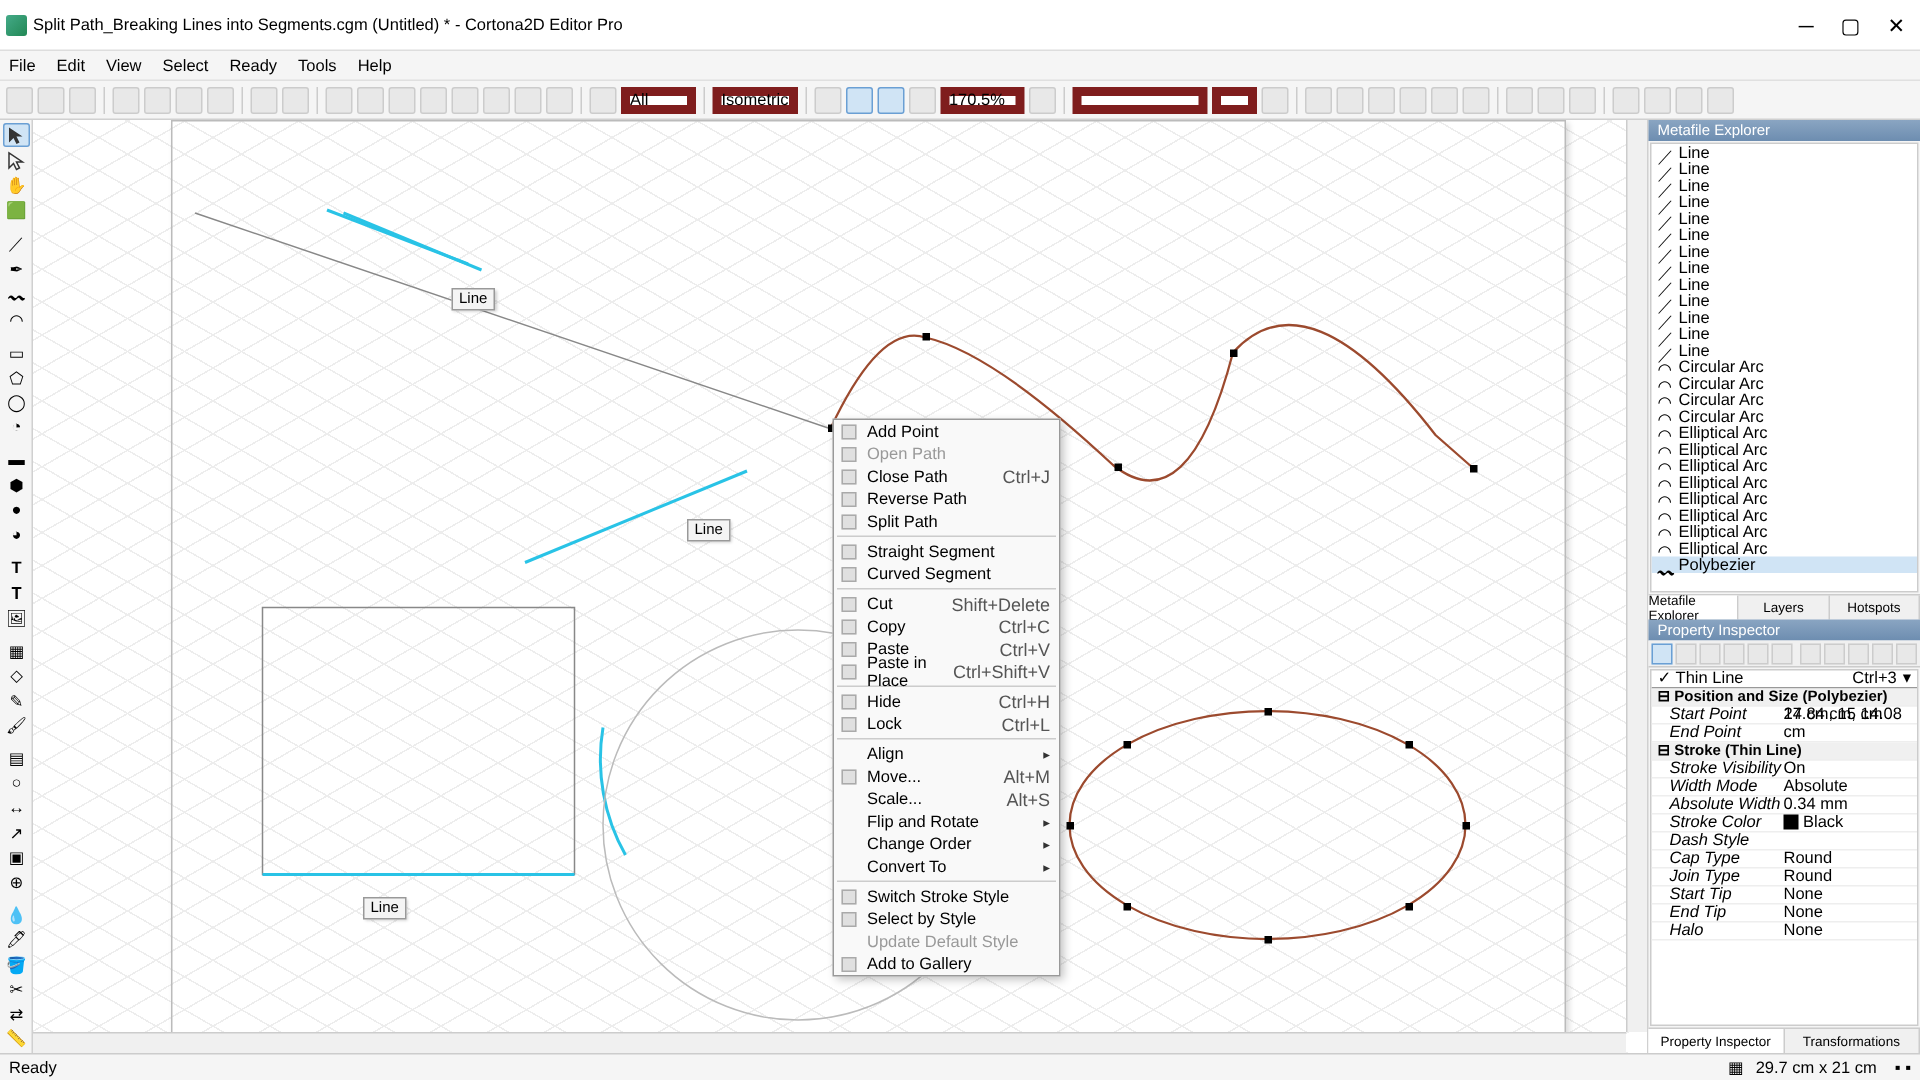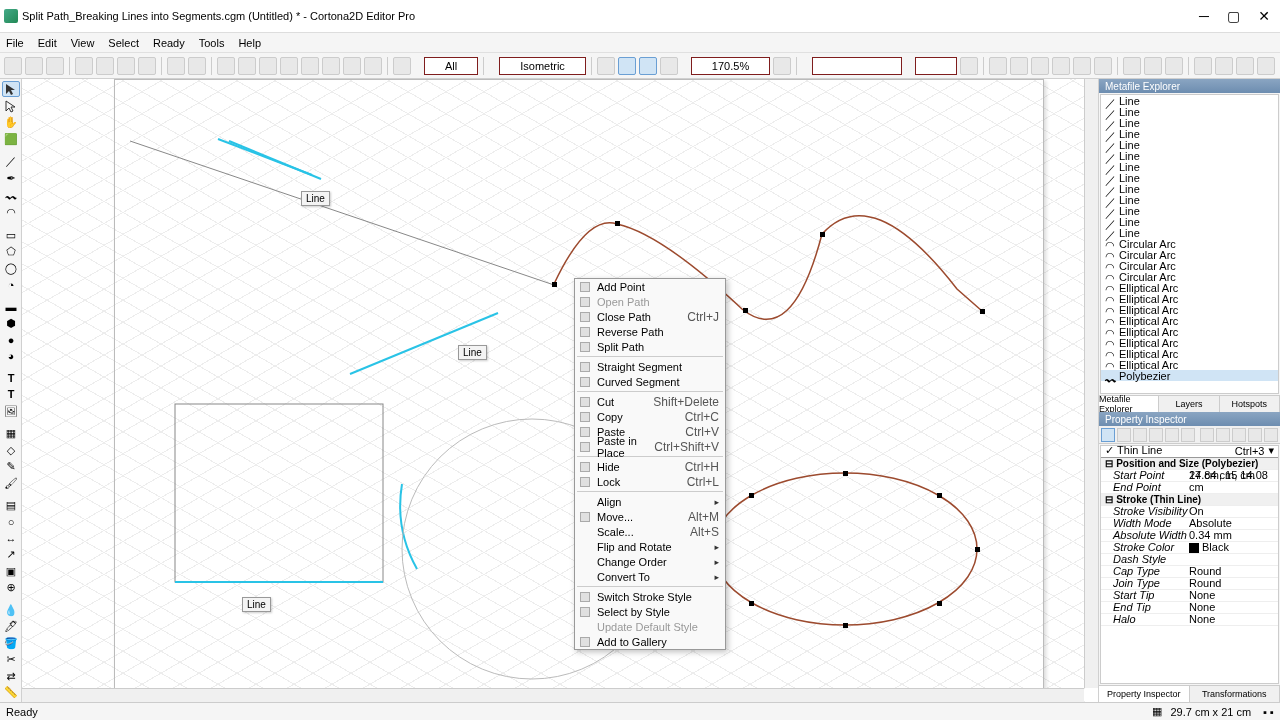--- a/index.html
+++ b/index.html
@@ -1,45 +1,45 @@
 <!DOCTYPE html>
 <html><head>
 <meta charset="utf-8">
 <style>
 * { margin: 0; padding: 0; box-sizing: border-box; font-family: "Segoe UI", Tahoma, sans-serif; font-size: 11px; }
 body { width: 1280px; height: 720px; background: #fff; overflow: hidden; display: flex; flex-direction: column; }
-.titlebar { height: 14px; background: #fff; display: flex; align-items: center; padding: 16px 4px; border-bottom: 1px solid #ddd; }
+.titlebar { height: 34px; background: #fff; display: flex; align-items: center; padding: 0 4px; border-bottom: 1px solid #ddd; }
 .titlebar .icon { width: 14px; height: 14px; background: linear-gradient(135deg,#4a8,#285); margin-right: 4px; border-radius: 2px; }
 .titlebar .title { flex: 1; }
 .win-controls { display: flex; gap: 18px; margin-right: 6px; }
 .win-controls span { cursor: pointer; font-size: 14px; line-height: 14px; }
 .menubar { height: 20px; background: #f5f5f5; display: flex; align-items: center; padding: 0 6px; gap: 14px; border-bottom: 1px solid #e0e0e0; }
 .menubar span { cursor: pointer; }
 .toolbar { height: 26px; background: #f5f5f5; display: flex; align-items: center; padding: 0 4px; gap: 3px; border-bottom: 1px solid #d0d0d0; }
 .tbtn { width: 18px; height: 18px; background: #e8e8e8; border: 1px solid #ccc; border-radius: 2px; cursor: pointer; position: relative; }
 .tbtn.sel { background: #d0e4f5; border-color: #6a9fd4; }
 .tsep { width: 1px; height: 18px; background: #ccc; margin: 0 2px; }
-.combo { height: 18px; border: 1px solid #7f1d1d; background: #fff; padding: 0 20px; display: flex; align-items: center; min-width: 50px; margin-left: 10px; }
+.combo { height: 18px; border: 6px solid #7f1d1d; background: #fff; padding: 0 0; display: flex; align-items: center; min-width: 50px; }
 .combo.sm { min-width: 30px; }
 .main { flex: 1; display: flex; overflow: hidden; }
 .tool-palette { width: 22px; background: #f5f5f5; border-right: 1px solid #d0d0d0; display: flex; flex-direction: column; gap: 2px; padding: 2px; }
 .ptool { width: 18px; height: 16px; border-radius: 2px; cursor: pointer; display: flex; align-items: center; justify-content: center; }
 .ptool.sel { background: #d0e4f5; border: 1px solid #6a9fd4; }
 .ptool svg { width: 14px; height: 14px; }
 .canvas-area { flex: 1; position: relative; background: #fff; overflow: hidden; }
 .canvas { position: absolute; inset: 0; }
 .grid { position: absolute; inset: 0; background-image:
   repeating-linear-gradient(30deg, transparent, transparent 18px, #ccc 18px, #ccc 19px),
   repeating-linear-gradient(-30deg, transparent, transparent 18px, #ccc 18px, #ccc 19px);
   opacity: .35; pointer-events:none;
 }
 .page-shadow { position:absolute; left:92px; top:0; width:930px; height:660px; border:1px solid #bbb; box-shadow: 2px 2px 4px rgba(0,0,0,.15); pointer-events:none; }
 .label-box { position: absolute; background: #f4f4f4; border: 1px solid #999; padding: 1px 4px; font-size: 10px; box-shadow: 1px 1px 2px rgba(0,0,0,.2); }
 .handle { position:absolute; width:5px; height:5px; background:#000; }
-.context-menu { position: absolute; left: 552px; top: 199px; width: 152px; background: #f9f9f9; border: 1px solid #999; box-shadow: 2px 2px 6px rgba(0,0,0,.25); z-index: 100; }
+.context-menu { position: absolute; left: 533px; top: 199px; width: 152px; background: #f9f9f9; border: 1px solid #999; box-shadow: 2px 2px 6px rgba(0,0,0,.25); z-index: 100; }
 .cm-item { display: flex; align-items: center; height: 15px; padding: 0 6px 0 2px; cursor: pointer; }
 .cm-item.disabled { color: #999; }
 .cm-icon { width: 16px; height: 14px; margin-right: 4px; display:flex; align-items:center; justify-content:center; }
 .cm-icon span { width:10px; height:10px; background:#e0e0e0; border:1px solid #aaa; display:block; }
 .cm-label { flex: 1; }
 .cm-sc { color: #555; font-size: 12px; }
 .cm-sep { height: 1px; background: #ccc; margin: 2px 2px; }
 .cm-arrow { font-size: 9px; color: #333; }
 .right-panels { width: 182px; background: #f5f5f5; border-left: 1px solid #d0d0d0; display: flex; flex-direction: column; }
 .panel-title { background: linear-gradient(#8aa5c2,#6d8db0); color: #fff; padding: 1px 6px; font-size: 10px; height: 14px; display:flex; align-items:center; }

